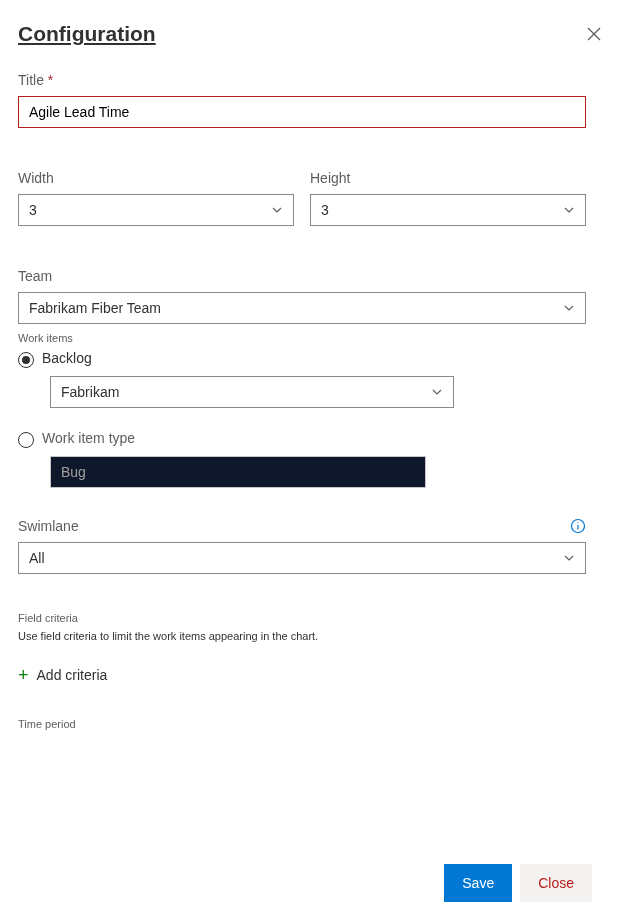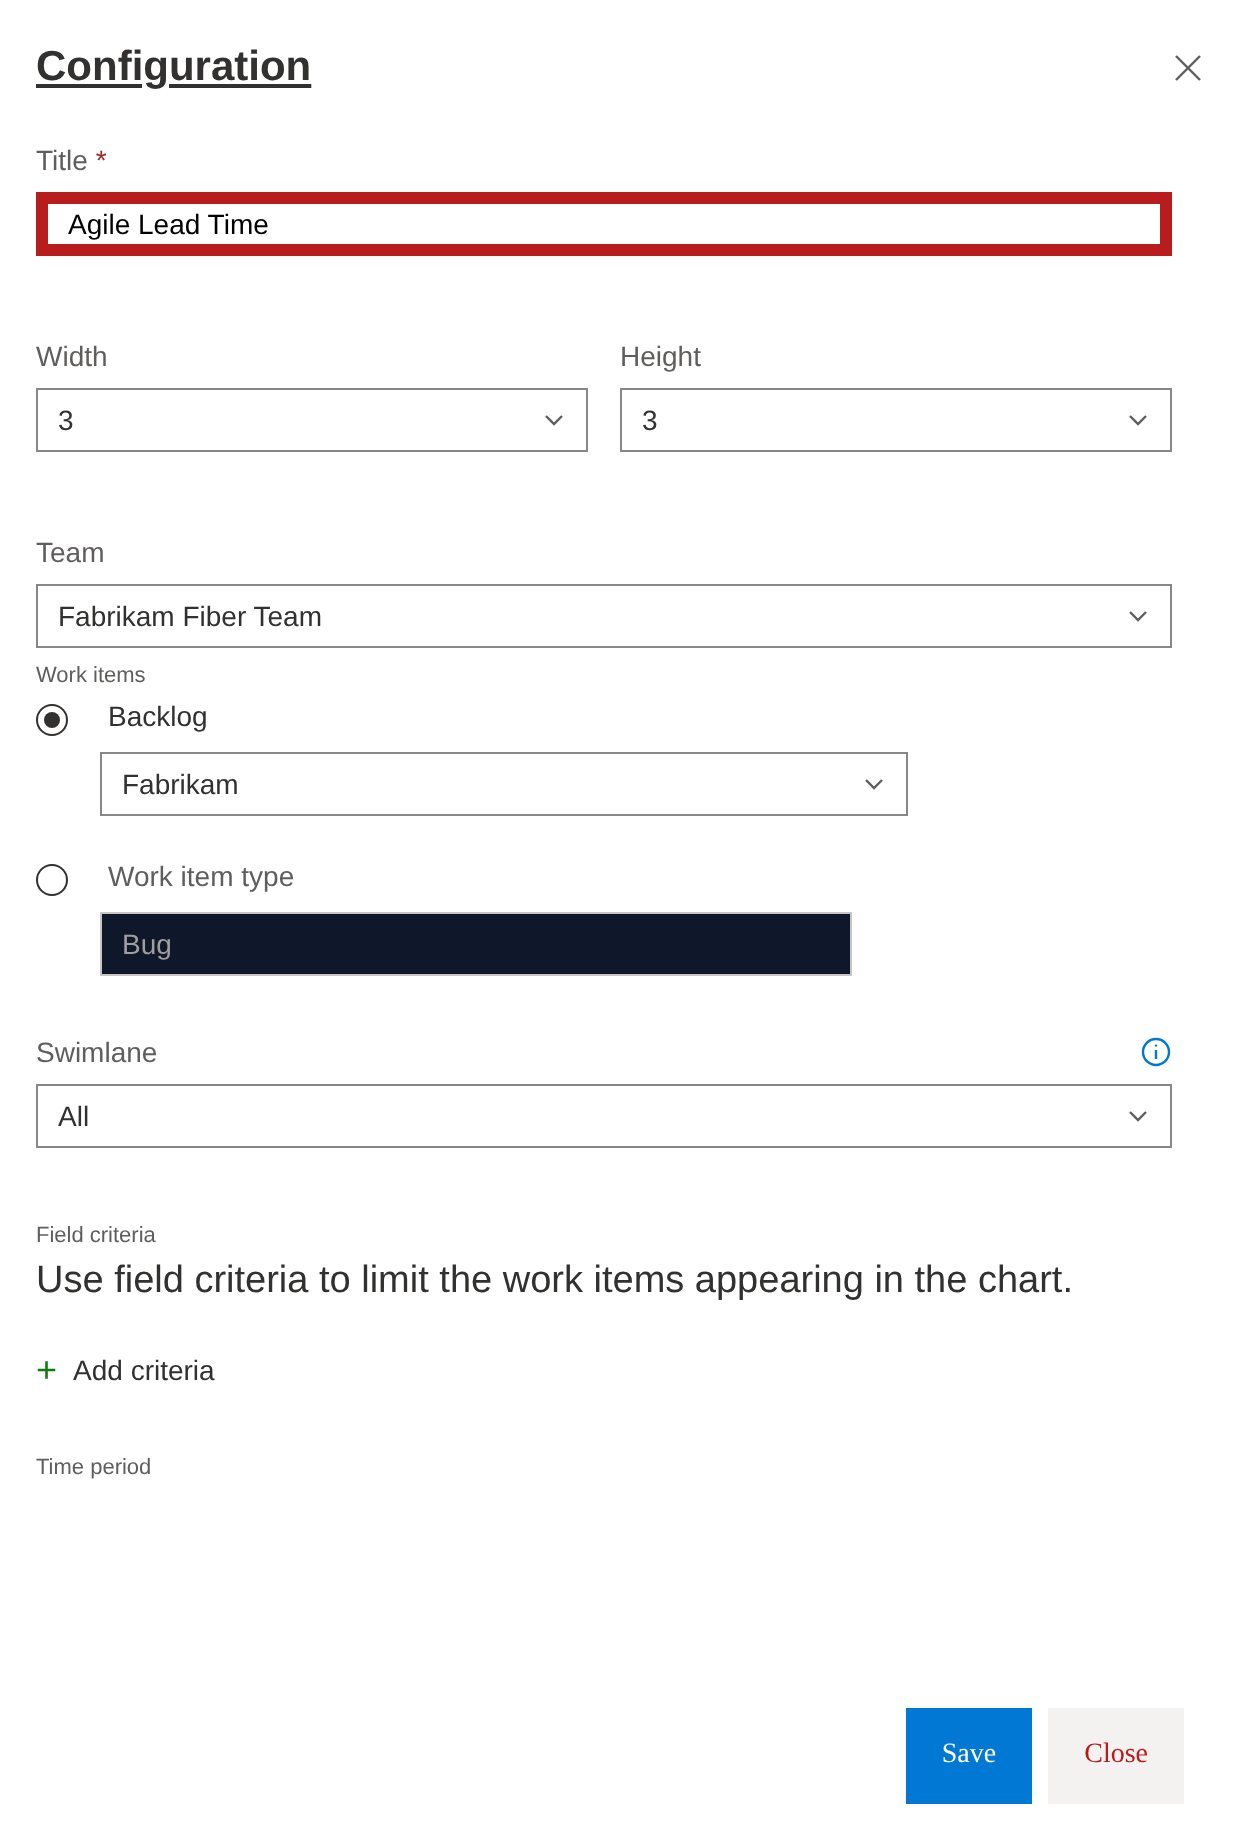--- a/index.html
+++ b/index.html
@@ -39,21 +39,21 @@
     }
     .scroll-area::-webkit-scrollbar-button:single-button:vertical:decrement {
       background: linear-gradient(to top, #fff 0%, #fff 100%);
     }
     .field-group { margin-bottom: 24px; }
     .label { display: block; font-size: 14px; color: #605e5c; margin-bottom: 8px; }
     .required::after { content: " *"; color: #a4262c; }
     .text-input {
       width: 100%;
       height: 32px;
-      border: 6px solid #b91c1c;
+      border: 1px solid #b91c1c;
       padding: 0 10px;
       font-size: 14px;
       font-family: inherit;
       outline: none;
     }
     .row { display: flex; gap: 16px; }
     .row .col { flex: 1; }
     .select-wrap {
       width: 100%;
       height: 32px;
@@ -70,50 +70,50 @@
       border-color: #c8c6c4;
       color: #a19f9d;
       cursor: default;
     }
     .chevron { width: 12px; height: 12px; flex-shrink: 0; color: #605e5c; }
     .section-label { font-size: 11px; color: #605e5c; margin-bottom: 6px; }
     .radio-group { margin-top: 6px; }
     .radio-row {
       display: flex;
       align-items: center;
-      gap: 20px;
+      gap: 8px;
       margin-bottom: 8px;
     }
     .radio {
       width: 16px; height: 16px; border-radius: 50%; border: 1px solid #323130;
       display: flex; align-items: center; justify-content: center; cursor: pointer;
       flex-shrink: 0;
       margin-top: 2px;
     }
     .radio.checked::after {
       content: ""; width: 8px; height: 8px; border-radius: 50%; background: #323130;
     }
     .radio-label { color: #605e5c; font-size: 14px; }
     .radio-label.active { color: #323130; }
     .indented-select { margin-left: 32px; margin-top: 6px; width: 404px; }
     .swimlane-label-row { display: flex; align-items: center; justify-content: space-between; margin-bottom: 8px;}
     .info-icon { width: 16px; height: 16px; color: #0078d4; cursor: pointer; }
-    .helper-text { font-size: 19px; color: #323130; margin-top: 6px; margin-bottom: 20px; }
+    .helper-text { font-size: 11px; color: #323130; margin-top: 6px; margin-bottom: 20px; }
     .add-criteria {
       display: flex; align-items: center; gap: 8px; cursor: pointer; color: #323130;
       font-size: 14px; padding: 4px 0;
     }
     .add-criteria .plus { color: #107c10; font-size: 18px; font-weight: 400; line-height: 1; }
     .footer {
       display: flex; justify-content: flex-end; gap: 8px;
       padding: 14px 18px 14px 0;
       background: #fff;
     }
     .btn {
-      height: 48px; padding: 0 18px; font-size: 14px; font-family: Liberation Serif, serif;
+      height: 38px; padding: 0 18px; font-size: 14px; font-family: Liberation Sans, sans-serif;
       border: none; cursor: pointer;
     }
     .btn-primary { background: #0078d4; color: #fff; }
     .btn-default { background: #f3f2f1; color: #b91c1c; }
     .spacer-large { height: 18px; }
   </style>
 </head>
 <body>
 
 <div class="panel">

